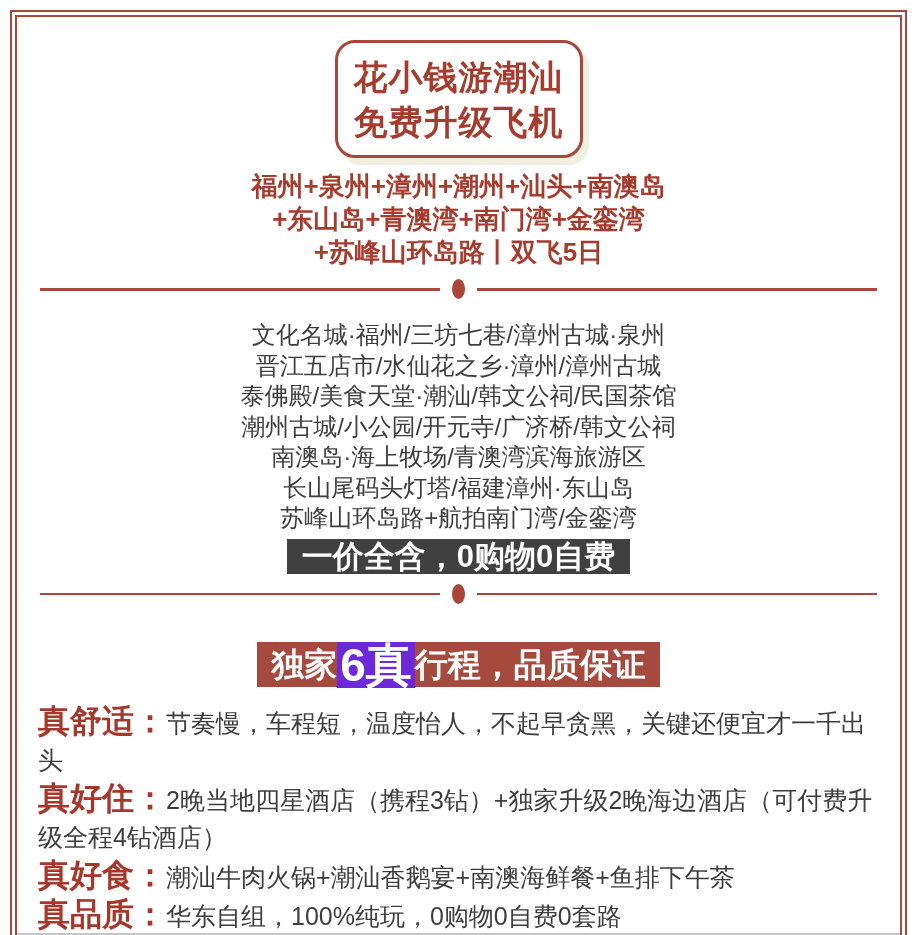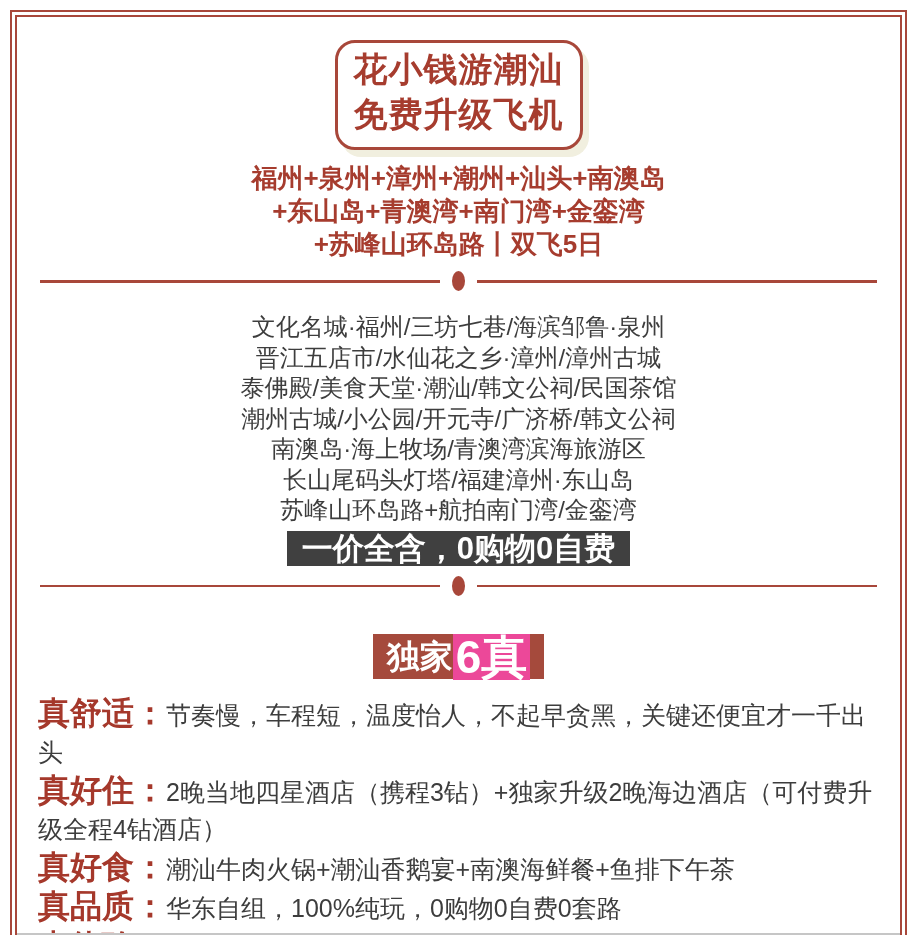--- a/index.html
+++ b/index.html
@@ -13,21 +13,21 @@
     border:2px solid #a8473a;pointer-events:none;}
   .frame-inner{position:absolute;left:15px;top:15px;right:15px;bottom:-12px;
     border:2px solid #a8473a;pointer-events:none;}
 
   .content{position:absolute;left:17px;top:17px;right:17px;bottom:0;
     padding:0 21px;text-align:center;}
 
   
   .title-box{
     display:inline-block;margin-top:23px;
-    padding:4px 16px 10px;
+    padding:12px 16px 10px;
     border:3px solid #a8473a;border-radius:20px;
     box-shadow:6px 7px 0 0 #f1efdf;
     background:#ffffff;
   }
   .title-line{
     font-size:34px;font-weight:bold;color:#a63c2e;
     line-height:45px;letter-spacing:1px;white-space:nowrap;
   }
 
   
@@ -64,21 +64,21 @@
   
   .section-banner-wrap{margin-top:30px;height:62px;
     display:flex;justify-content:center;align-items:center;}
   .section-banner{
     display:inline-flex;align-items:center;
     background:#a54a3c;color:#ffffff;
     height:45px;padding:0 14px;white-space:nowrap;
   }
   .sb-text{font-size:33px;font-weight:bold;line-height:45px;text-align:right;}
   .sb-big{
-    display:inline-block;background:#ec4899;
+    display:inline-block;background:#6d28d9;
     font-size:46px;font-weight:bold;line-height:46px;
     padding:0 3px;margin:-8px 0;
   }
 
   
   .features{margin-top:7px;text-align:left;}
   .feature-item{
     font-size:25px;color:#3d3d3d;line-height:37.5px;
   }
   .feature-label{
@@ -107,41 +107,42 @@
     <div class="subtitle-line">+苏峰山环岛路丨双飞5日</div>
   </div>
 
   <div class="divider thick">
     <div class="line"></div>
     <div class="dot"></div>
     <div class="line"></div>
   </div>
 
   <div class="itinerary">
-    <div class="itinerary-line">文化名城·福州/三坊七巷/海滨邹鲁·泉州</div>
+    <div class="itinerary-line">文化名城·福州/三坊七巷/漳州古城·泉州</div>
     <div class="itinerary-line">晋江五店市/水仙花之乡·漳州/漳州古城</div>
     <div class="itinerary-line">泰佛殿/美食天堂·潮汕/韩文公祠/民国茶馆</div>
     <div class="itinerary-line">潮州古城/小公园/开元寺/广济桥/韩文公祠</div>
     <div class="itinerary-line">南澳岛·海上牧场/青澳湾滨海旅游区</div>
     <div class="itinerary-line">长山尾码头灯塔/福建漳州·东山岛</div>
     <div class="itinerary-line">苏峰山环岛路+航拍南门湾/金銮湾</div>
   </div>
 
   <div class="highlight-banner">一价全含，0购物0自费</div>
 
   <div class="divider thin">
     <div class="line"></div>
     <div class="dot"></div>
     <div class="line"></div>
   </div>
 
   <div class="section-banner-wrap">
     <div class="section-banner">
       <span class="sb-text">独家</span>
         <span class="sb-big">6真</span>
+        <span class="sb-text">行程，品质保证</span>
     </div>
   </div>
 
   <div class="features">
     <div class="feature-item">
       <span class="feature-label">真舒适：</span><span>节奏慢，车程短，温度怡人，不起早贪黑，关键还便宜才一千出头</span>
     </div>
     <div class="feature-item">
       <span class="feature-label">真好住：</span><span>2晚当地四星酒店（携程3钻）+独家升级2晚海边酒店（可付费升级全程4钻酒店）</span>
     </div>

